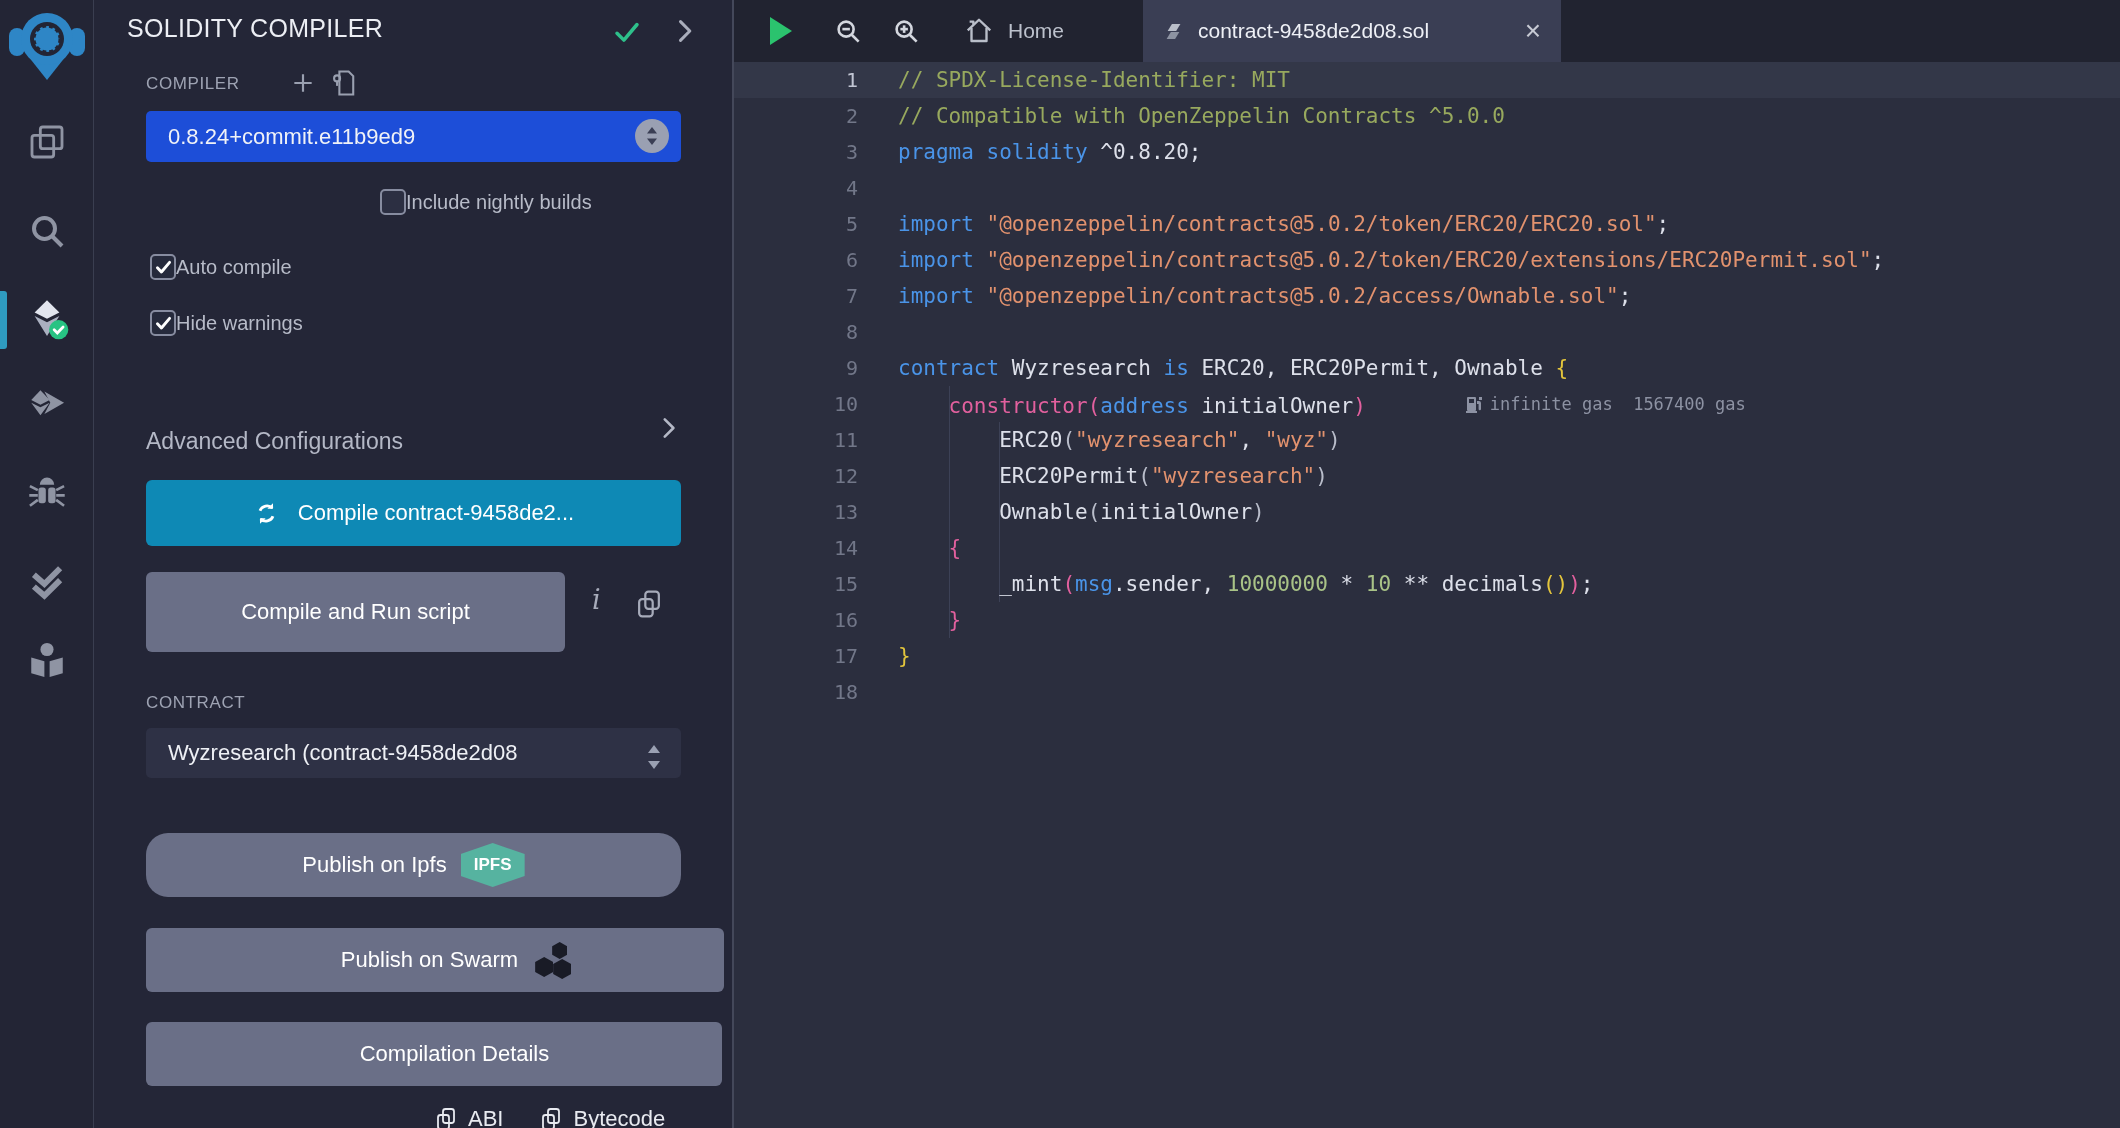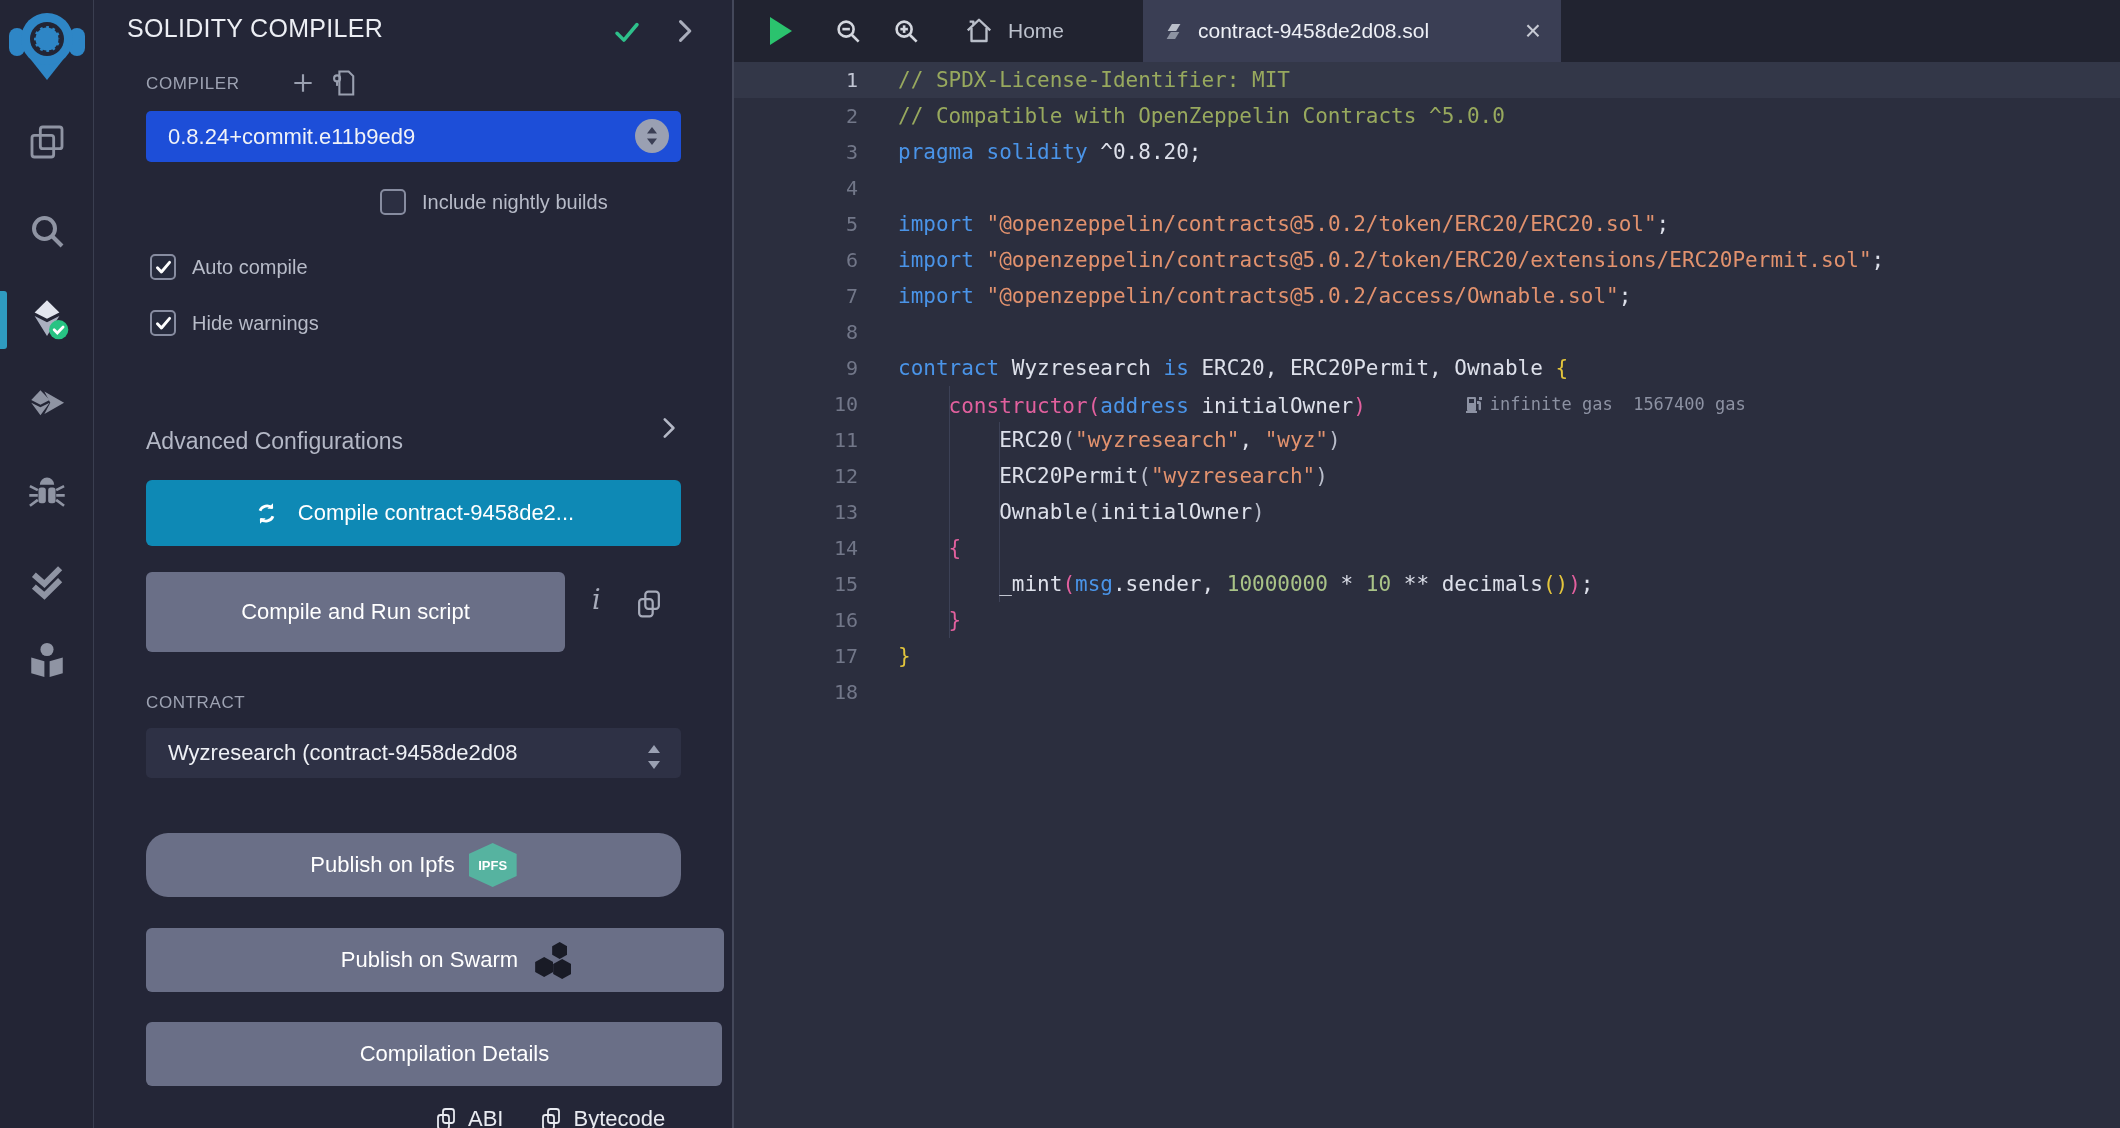--- a/index.html
+++ b/index.html
@@ -18,21 +18,21 @@
   .hdr-check{position:absolute;left:518px;top:17px;}
   .hdr-chevron{position:absolute;left:576px;top:17px;}
   .sec-label{position:absolute;font-size:17px;letter-spacing:.6px;color:#9ea3b3;font-weight:500;}
   .compiler-label{left:52px;top:74px;}
   .plus-ic{position:absolute;left:196px;top:70px;}
   .filedoc-ic{position:absolute;left:236px;top:68px;}
   .select{position:absolute;left:52px;width:535px;border-radius:5px;display:flex;align-items:center;}
   .version-select{top:111px;height:51px;background:#1d4ed8;}
   .version-select .val{margin-left:22px;font-size:22px;color:#f0f2f7;}
   .spin-circle{position:absolute;right:12px;top:8px;width:34px;height:34px;border-radius:50%;background:#9aa0b2;display:flex;align-items:center;justify-content:center;}
-  .check-row{position:absolute;display:flex;align-items:center;gap:16px;}
+  .check-row{position:absolute;display:flex;align-items:center;}
   .cbox{width:26px;height:26px;border-radius:5px;border:2px solid #878ca0;box-sizing:border-box;display:flex;align-items:center;justify-content:center;background:#2c2f42;}
   .cbox.checked{background:#262a3c;}
   .check-label{font-size:20px;color:#b7bbc8;}
   .nightly{left:286px;top:189px;}
   .autocompile{left:56px;top:254px;}
   .hidewarn{left:56px;top:310px;}
   .advanced{position:absolute;left:52px;top:400px;width:535px;display:flex;align-items:center;justify-content:space-between;}
   .advanced .lbl{font-size:23px;color:#b4b8c6;margin-top:28px;}
   .btn{position:absolute;left:52px;border-radius:6px;display:flex;align-items:center;justify-content:center;color:#fff;font-size:22px;cursor:pointer;}
   .btn-compile{top:480px;width:535px;height:66px;background:#0e89b5;gap:18px;}
@@ -41,21 +41,21 @@
   .run-copy{position:absolute;left:540px;top:588px;}
   .contract-label{left:52px;top:693px;}
   .contract-select{top:728px;height:50px;background:#2e3145;}
   .contract-select .val{margin-left:22px;font-size:22px;color:#eef0f5;white-space:nowrap;overflow:hidden;max-width:470px;}
   .sel-arrows{position:absolute;right:18px;top:14px;}
   .btn-grey{width:535px;height:64px;background:#6a6f87;gap:14px;}
   .btn-ipfs{top:833px;border-radius:22px;}
   .btn-swarm{top:928px;padding-left:43px;}
   .btn-details{top:1022px;padding-left:41px;}
   .hex{clip-path:polygon(50% 0,100% 25%,100% 75%,50% 100%,0 75%,0 25%);}
-  .ipfs-badge{width:48px;height:44px;background:#56b3a0;display:flex;align-items:center;justify-content:center;font-size:13px;font-weight:bold;color:#fff;}
+  .ipfs-badge{width:64px;height:44px;background:#56b3a0;display:flex;align-items:center;justify-content:center;font-size:17px;font-weight:bold;color:#fff;}
   .swarm-ic{position:relative;width:40px;height:40px;}
   .swarm-ic i{position:absolute;background:#191b26;display:block;}
   .sw1{width:15px;height:17px;left:20px;top:2px;}
   .sw2{width:18px;height:20px;left:3px;top:17px;}
   .sw3{width:18px;height:20px;left:21px;top:19px;}
   .abi-row{position:absolute;left:340px;top:1106px;display:flex;align-items:center;gap:10px;color:#e8eaf0;font-size:22px;font-weight:500;}
   .abi-row .gap{width:16px;}
 
   
   .editor{position:relative;flex:1;height:1128px;background:#2b2e3e;overflow:hidden;}

